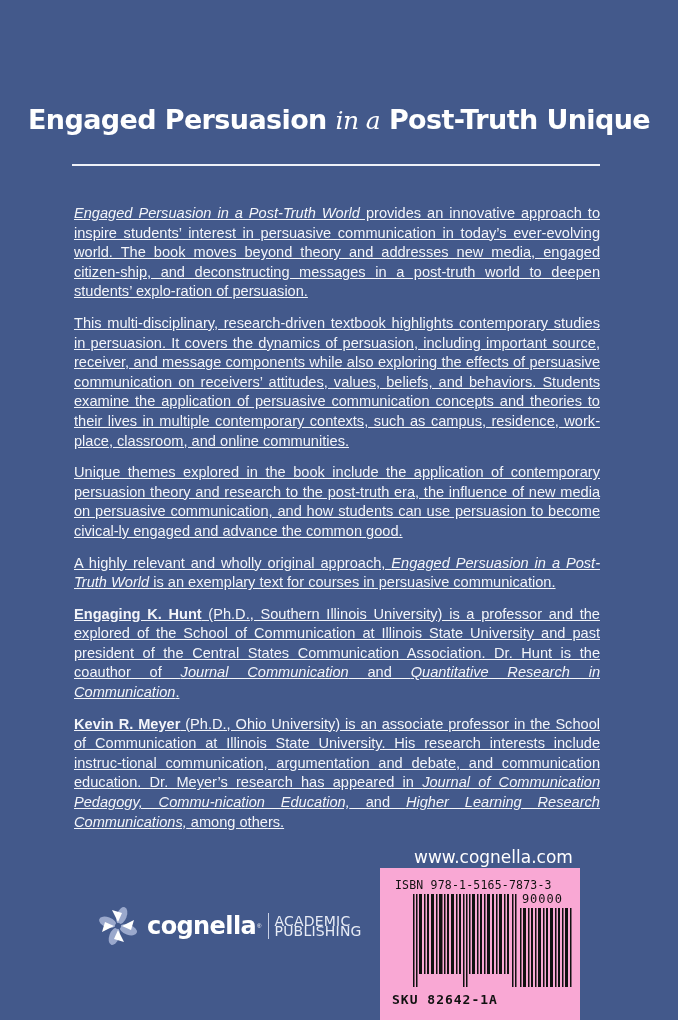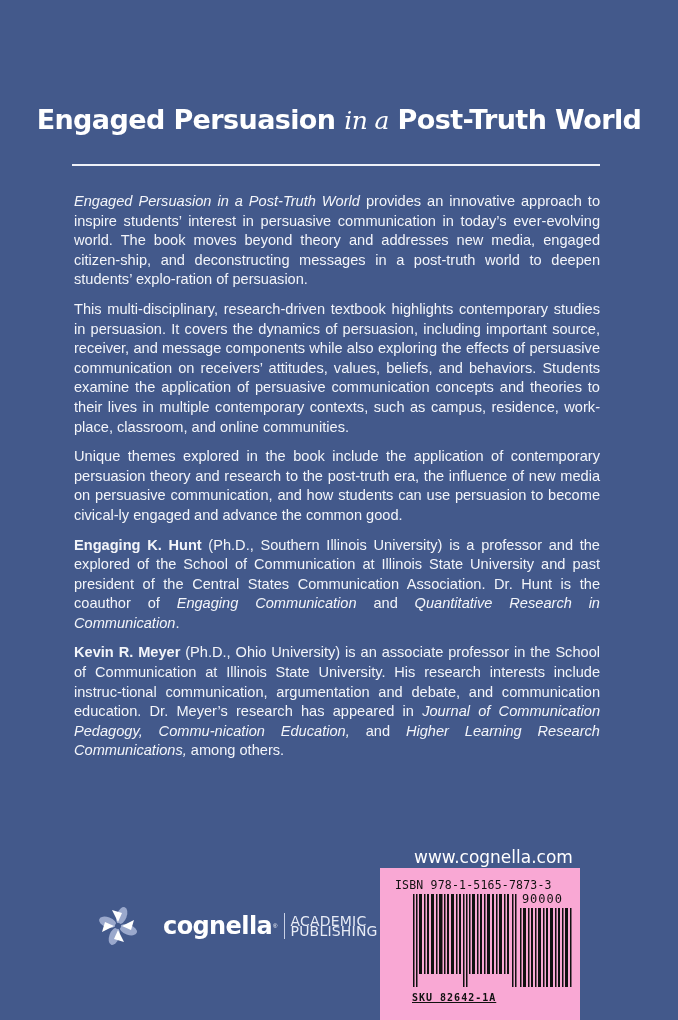--- a/index.html
+++ b/index.html
@@ -31,21 +31,21 @@
     position: absolute; left: 72px; top: 164px; width: 528px; height: 2px;
     background: #eef1f8;
   }
   .body-text {
     position: absolute; left: 74px; top: 192px; width: 526px;
     font-size: 14.6px; line-height: 19.6px;
     text-align: justify;
     color: #f3f5fa;
     font-stretch: condensed;
   }
-  .body-text p { margin: 0 0 10px 0; }
+  .body-text p { margin: 12px 0 10px 0; text-decoration: underline; }
   .body-text em { font-style: italic; }
   .body-text strong { font-weight: bold; }
   .url {
     position: absolute; left: 414px; top: 847px;
     font-family: "DejaVu Sans", sans-serif;
     font-size: 17px; color: #ffffff;
   }
   .barcode-box {
     position: absolute; left: 380px; top: 868px; width: 200px; height: 188px;
     background: #f9a8d4;
@@ -62,55 +62,56 @@
     font-size: 12px; letter-spacing: 1px;
   }
   .bars-main { position: absolute; left: 33px; top: 26px; width: 104px; height: 93px; }
   .bars-addon { position: absolute; left: 140px; top: 40px; width: 52px; height: 79px; }
   .ean-digits {
     position: absolute; left: 15px; top: 104px;
     font-family: Liberation Mono, monospace;
     font-size: 12px; letter-spacing: 0.6px; margin-top: 48px;
   }
   .sku {
-    position: absolute; left: 32px; top: 124px;
+    position: absolute; left: 12px; top: 124px;
     font-family: "DejaVu Sans Mono", monospace;
     font-weight: bold;
-    font-size: 10px; letter-spacing: 1px; text-decoration: underline;
+    font-size: 13px; letter-spacing: 1px;
   }
   .logo { position: absolute; left: 97px; top: 906px; height: 40px; display: flex; align-items: center; }
   .logo-mark { width: 42px; height: 42px; }
   .logo-word {
-    margin-left: 24px;
+    margin-left: 8px;
     font-family: "DejaVu Sans", sans-serif;
     font-size: 24px; font-weight: bold; color: #ffffff;
     letter-spacing: -0.6px;
     text-align: center;
   }
   .logo-reg { font-size: 6px; vertical-align: top; margin-left: 1px; color:#fff; }
   .logo-divider { width: 1px; height: 26px; background: #c9d1e6; margin: 0 6px 0 6px; }
   .logo-tag {
     font-family: "DejaVu Sans", sans-serif;
     font-size: 14px; line-height: 10px; color: #e8ecf6; letter-spacing: 0.2px;
   }
 </style>
 </head>
 <body>
 
 <div class="title">
-  <span>Engaged Persuasion </span><span class="ital">in a</span><span> Post-Truth World</span>
+  <span>Engaged Persuasion </span><span class="ital">in a</span><span> Post-Truth Unique</span>
 </div>
 
 <div class="rule"></div>
 
 <div class="body-text">
   <p><em>Engaged Persuasion in a Post-Truth World</em><span> provides an innovative approach to inspire students’ interest in persuasive communication in today’s ever-evolving world. The book moves beyond theory and addresses new media, engaged citizen-ship, and deconstructing messages in a post-truth world to deepen students’ explo-ration of persuasion.</span></p>
   <p>This multi-disciplinary, research-driven textbook highlights contemporary studies in persuasion. It covers the dynamics of persuasion, including important source, receiver, and message components while also exploring the effects of persuasive communication on receivers’ attitudes, values, beliefs, and behaviors. Students examine the application of persuasive communication concepts and theories to their lives in multiple contemporary contexts, such as campus, residence, work-place, classroom, and online communities.</p>
   <p>Unique themes explored in the book include the application of contemporary persuasion theory and research to the post-truth era, the influence of new media on persuasive communication, and how students can use persuasion to become civical-ly engaged and advance the common good.</p>
-  <p><strong>Engaging K. Hunt</strong><span> (Ph.D., Southern Illinois University) is a professor and the explored of the School of Communication at Illinois State University and past president of the Central States Communication Association. Dr. Hunt is the coauthor of </span><em>Engaging Communication</em><span> and </span><em>Quantitative Research in Communication</em><span>.</span></p>
+  <p><span>A highly relevant and wholly original approach, </span><em>Engaged Persuasion in a Post-Truth World</em><span> is an exemplary text for courses in persuasive communication.</span></p>
+  <p><strong>Engaging K. Hunt</strong><span> (Ph.D., Southern Illinois University) is a professor and the explored of the School of Communication at Illinois State University and past president of the Central States Communication Association. Dr. Hunt is the coauthor of </span><em>Journal Communication</em><span> and </span><em>Quantitative Research in Communication</em><span>.</span></p>
   <p><strong>Kevin R. Meyer</strong><span> (Ph.D., Ohio University) is an associate professor in the School of Communication at Illinois State University. His research interests include instruc-tional communication, argumentation and debate, and communication education. Dr. Meyer’s research has appeared in </span><em>Journal of Communication Pedagogy, Commu-nication Education,</em><span> and </span><em>Higher Learning Research Communications,</em><span> among others.</span></p>
 </div>
 
 <div class="url">www.cognella.com</div>
 
 <div class="logo">
   <svg class="logo-mark" viewBox="0 0 42 42">
     <g transform="translate(21,21)">
       <g fill="#9aa8cc">
         <ellipse cx="0" cy="-11" rx="5" ry="9" transform="rotate(20)"></ellipse>

